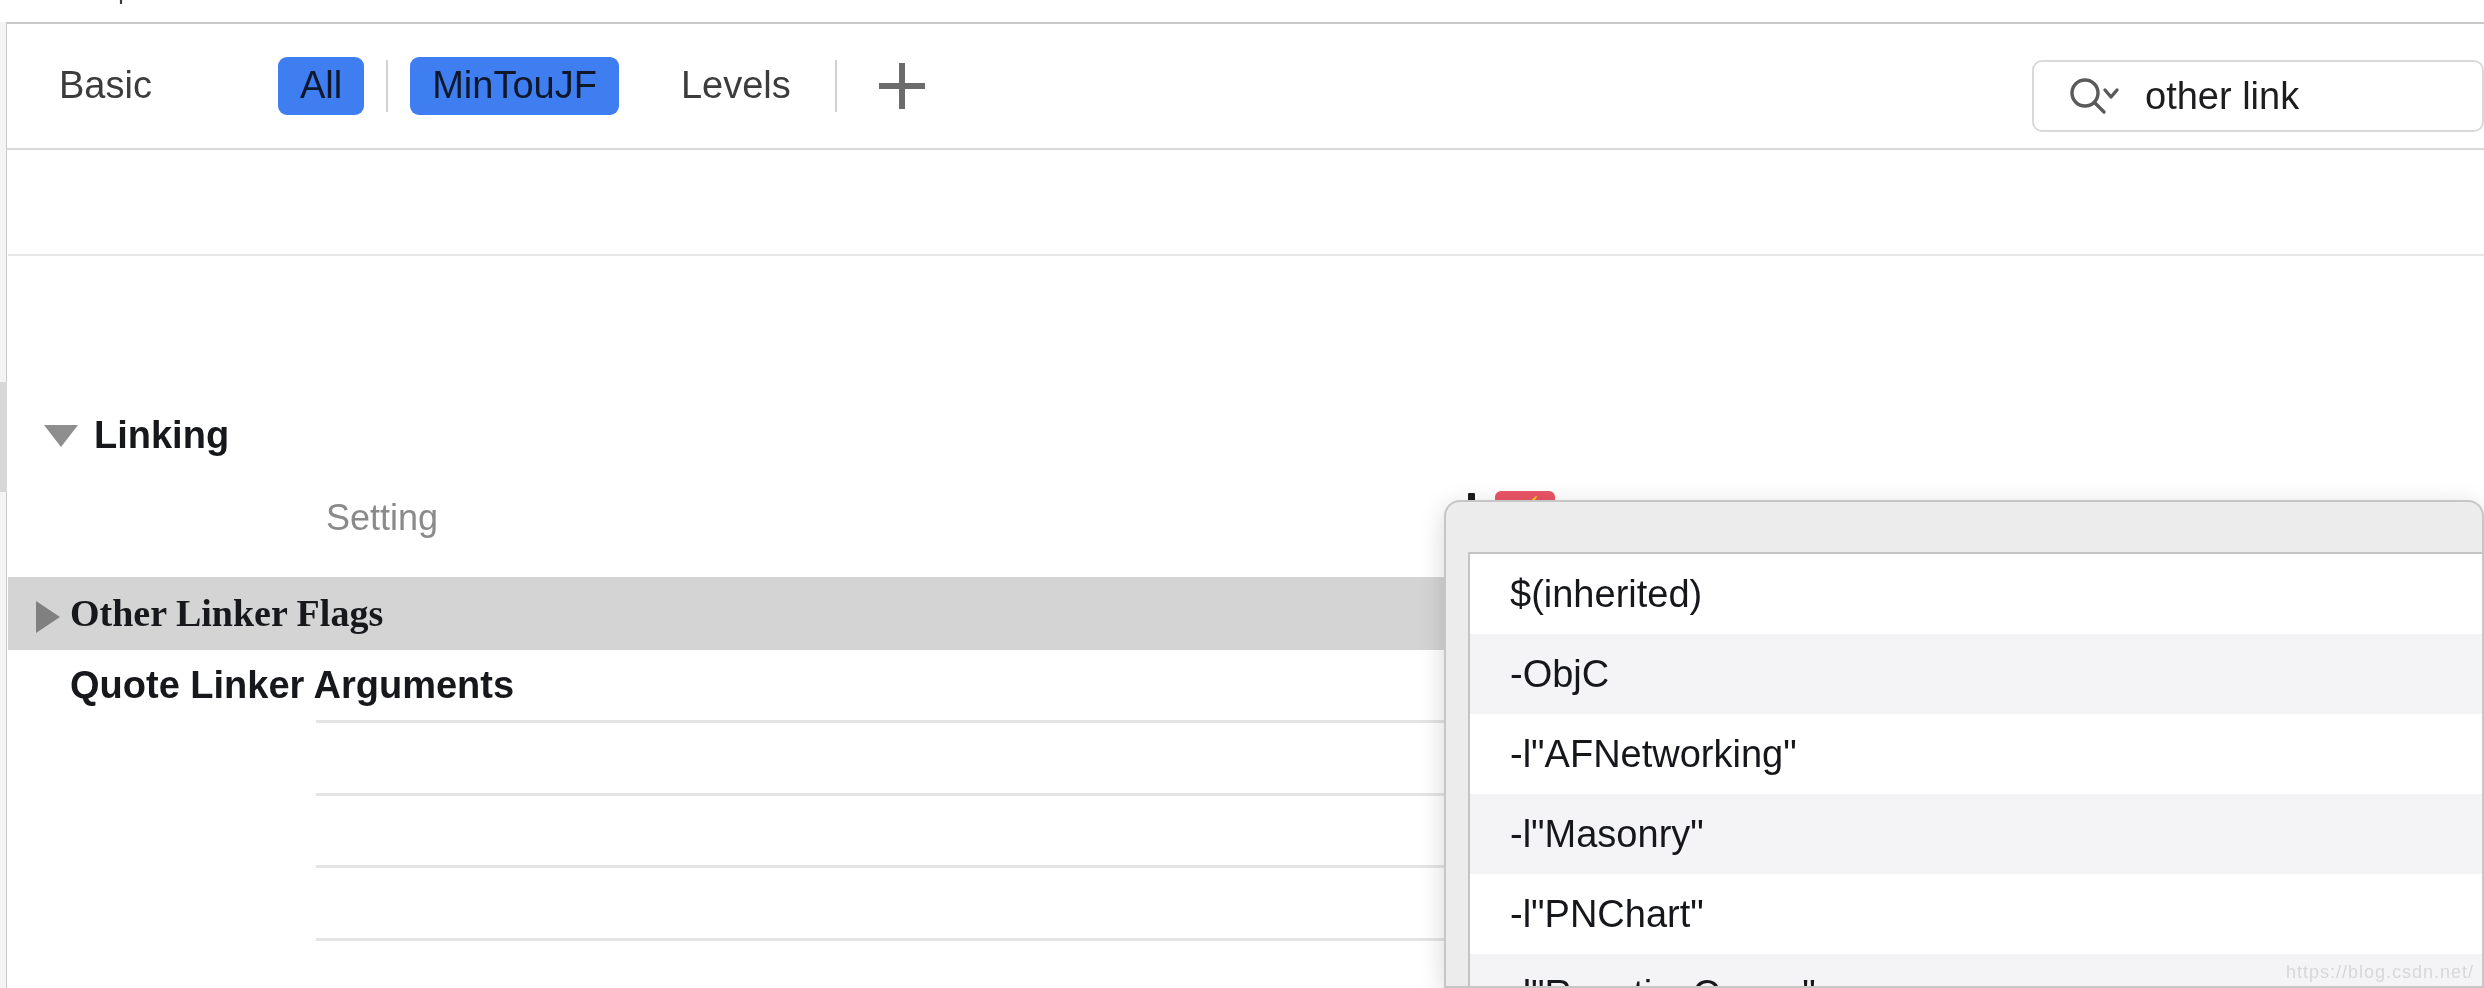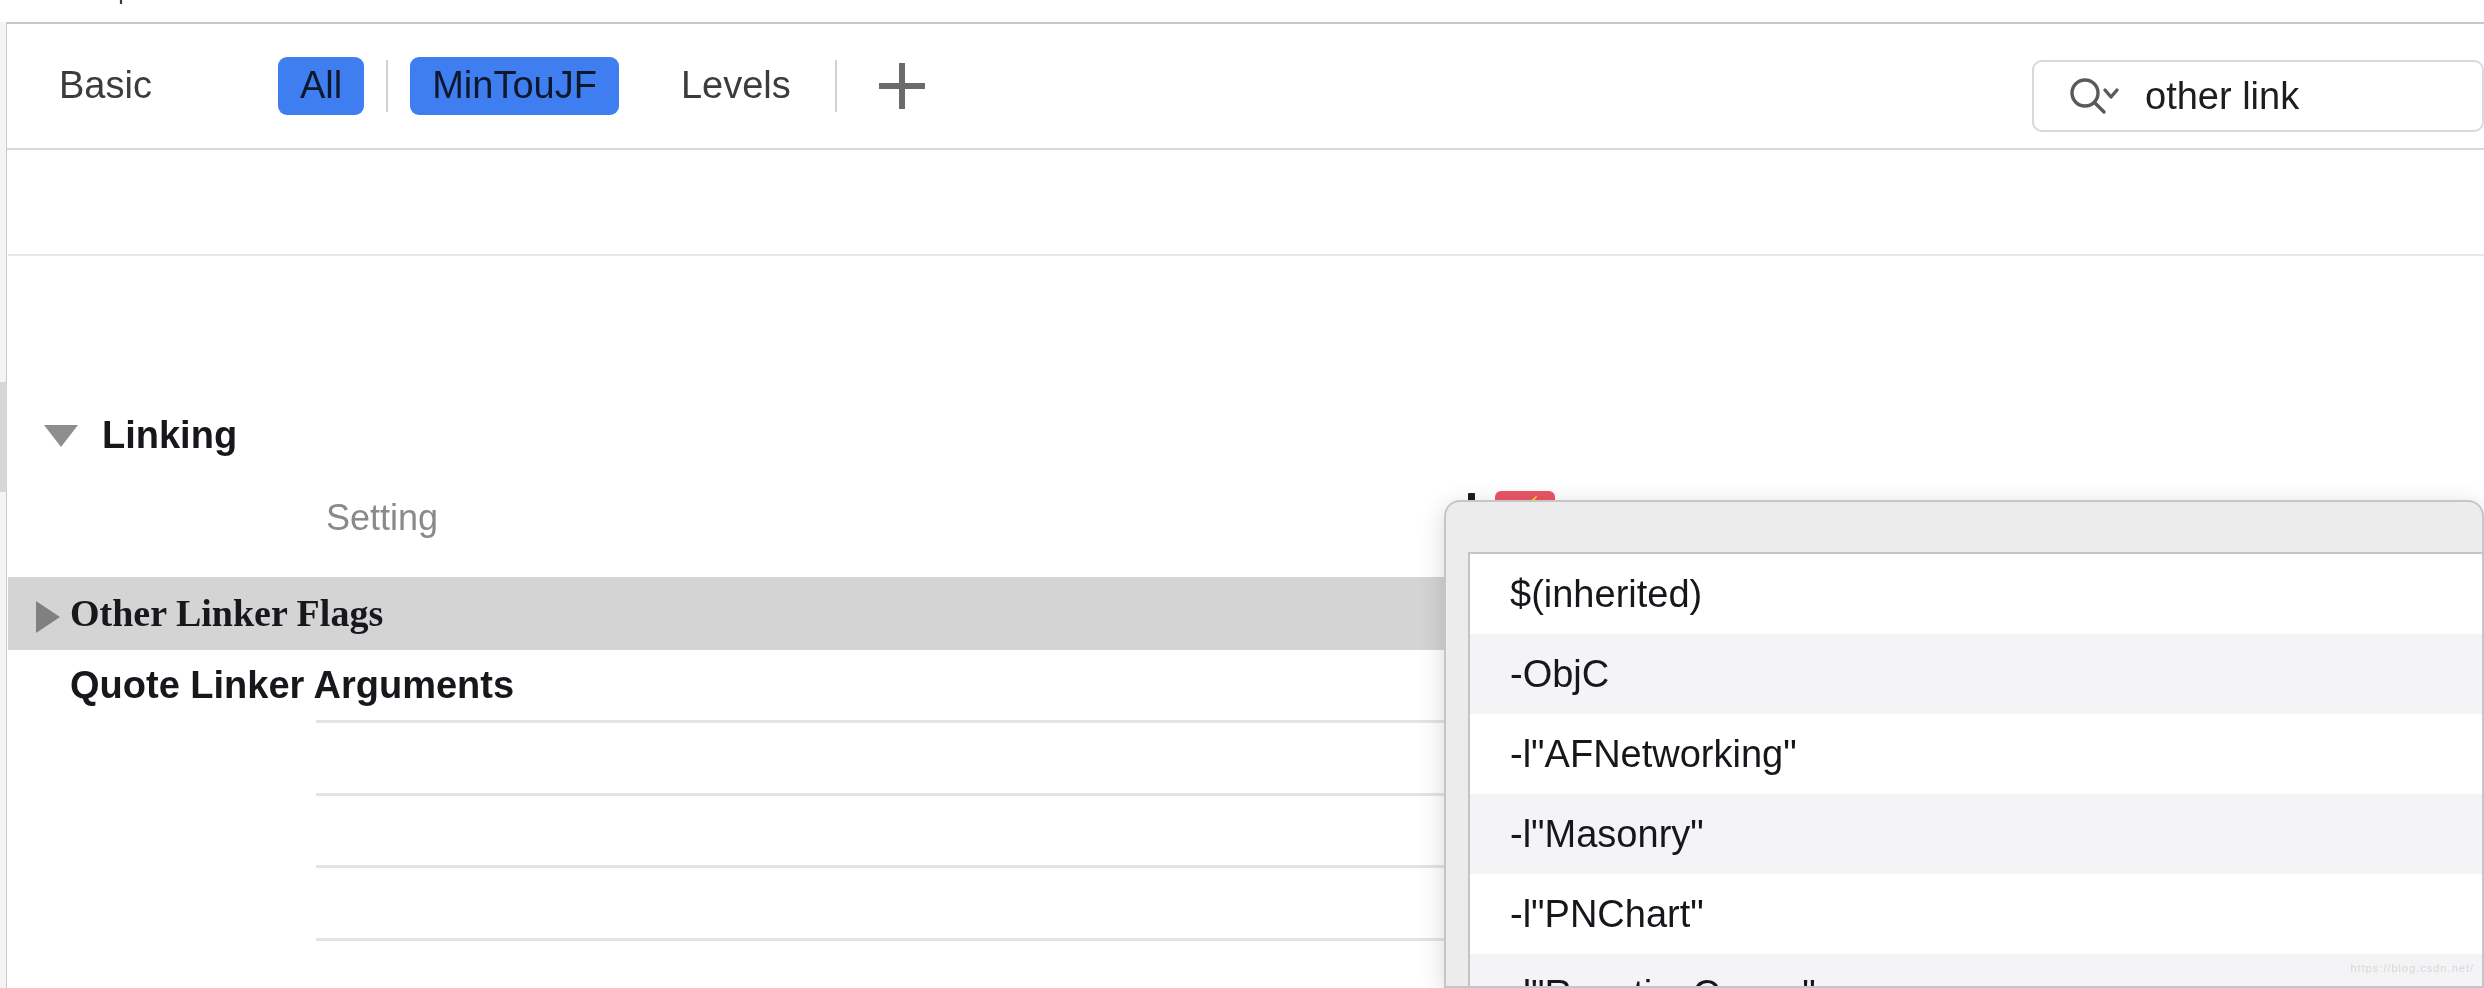--- a/index.html
+++ b/index.html
@@ -108,21 +108,21 @@
     background:#ffffff;
     overflow:hidden;
   }
   .thin-rule {
     position:absolute; left:0; top:102px; width:2476px; height:2px;
     background:#e7e7e7;
   }
 
   .section-header {
     position:absolute; left:36px; top:262px;
-    display:flex; align-items:center; gap:24px;
+    display:flex; align-items:center; gap:16px;
   }
   .tri-down {
     width:0; height:0;
     border-left: 17px solid transparent;
     border-right: 17px solid transparent;
     border-top: 22px solid #8e8e8e;
   }
   .section-title {
     font-size: 38px; font-weight: bold; color:#16181c;
   }
@@ -223,21 +223,21 @@
     padding-left:40px;
     font-size:38px; color:#15171b;
     white-space:nowrap;
     background:#ffffff;
   }
   .popup-item.alt { background:#f4f4f6; }
 
   
   .watermark {
     position:absolute; right:10px; top:962px;
-    font-size:11px; color:#d7d7d7; letter-spacing:1px;
+    font-size:18px; color:#d7d7d7; letter-spacing:1px;
     white-space:nowrap;
   }
 </style>
 </head>
 <body>
 
 <div id="screen">
 
   <div class="clipped-top-row">
     <span class="tok">.....</span><span class="tok dark">|</span><span class="tok">...</span><span class="tok dark">↓</span><span class="tok">...</span><span class="tok blue">↓</span><span class="tok">.....</span>

